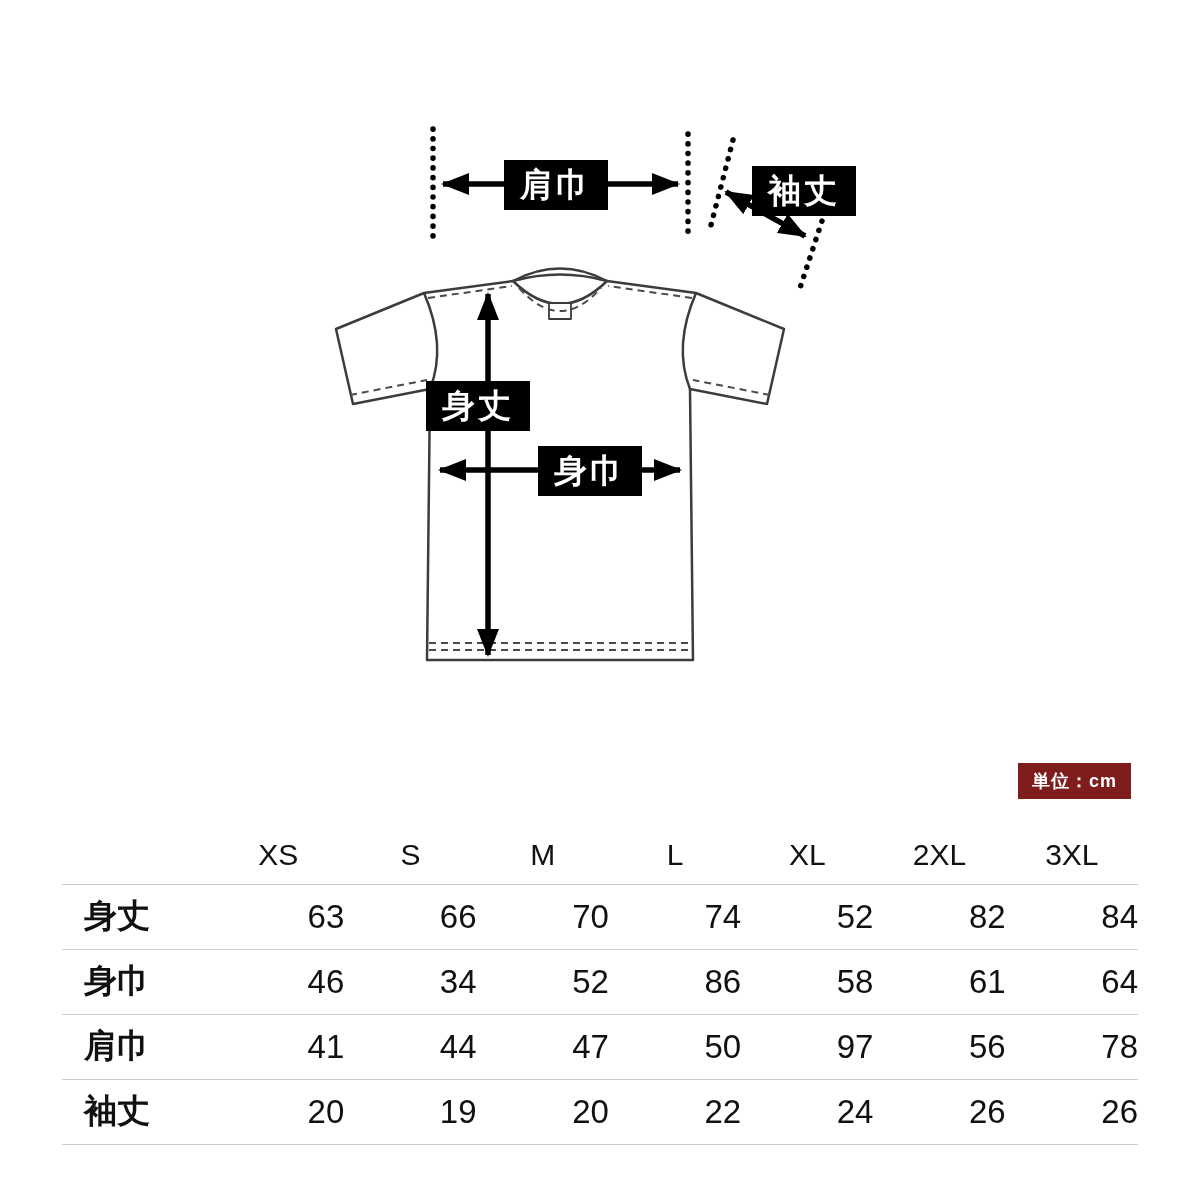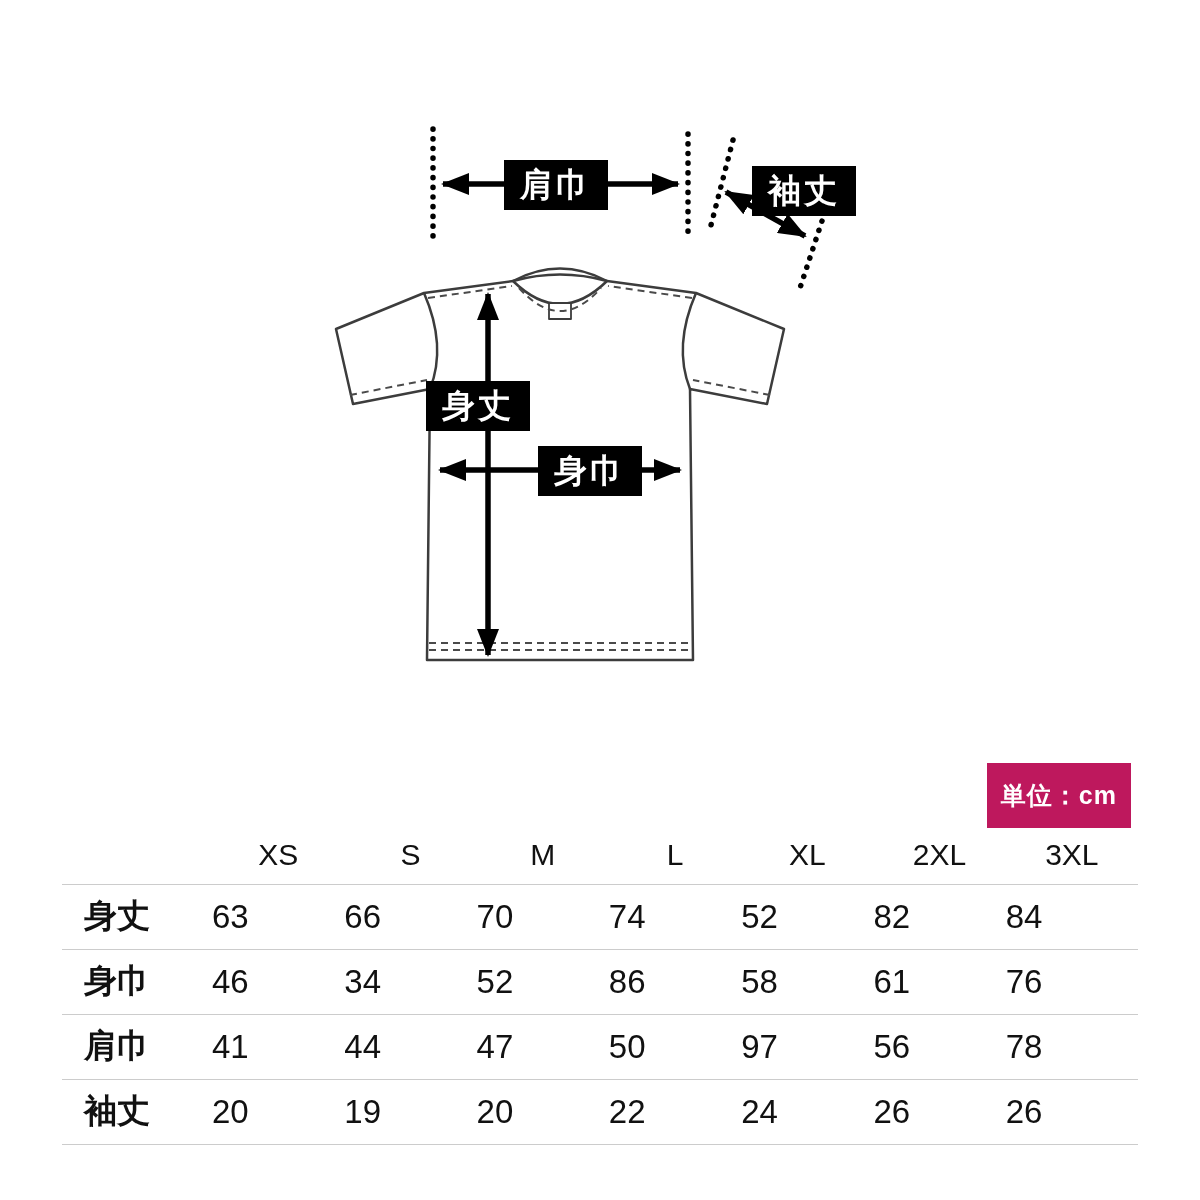--- a/index.html
+++ b/index.html
@@ -25,25 +25,25 @@
     white-space:nowrap;
   }
   #label-shoulder { left:504px; top:160px; }
   #label-sleeve   { left:752px; top:166px; }
   #label-length   { left:426px; top:381px; }
   #label-width    { left:538px; top:446px; }
 
   .unit-badge {
     position:absolute;
     top:763px; right:63px;
-    background:#be185d;
+    background:#7f1d1d;
     color:#ffffff;
     font-weight:bold;
-    font-size:25px;
-    padding:16px 14px;
+    font-size:18px;
+    padding:6px 14px;
     letter-spacing:1px;
     white-space:nowrap;
   }
 
   .size-table {
     position:absolute;
     left:62px; top:826px;
     width:1076px;
     border-collapse:collapse;
     table-layout:fixed;
@@ -63,21 +63,21 @@
     font-size:33px;
     font-weight:bold;
     text-align:left;
     padding-left:22px;
     vertical-align:middle;
   }
   .size-table tbody td {
     height:65px;
     font-size:33px;
     font-weight:normal;
-    text-align:left;
+    text-align:right;
     vertical-align:middle;
   }
 </style>
 </head>
 <body>
 
 <div class="page">
 
   <svg class="diagram-svg" width="1200" height="1200" viewBox="0 0 1200 1200">
     <defs>
@@ -162,21 +162,21 @@
         <td>84</td>
       </tr>
       <tr>
         <th>身巾</th>
         <td>46</td>
         <td>34</td>
         <td>52</td>
         <td>86</td>
         <td>58</td>
         <td>61</td>
-        <td>76</td>
+        <td>64</td>
       </tr>
       <tr>
         <th>肩巾</th>
         <td>41</td>
         <td>44</td>
         <td>47</td>
         <td>50</td>
         <td>97</td>
         <td>56</td>
         <td>78</td>

